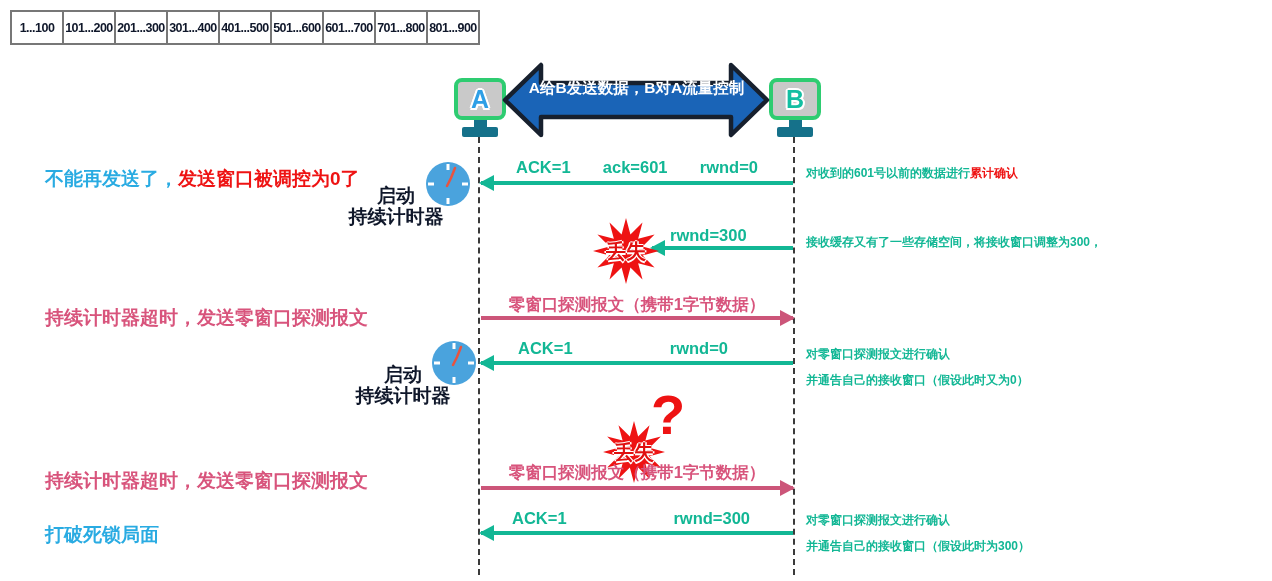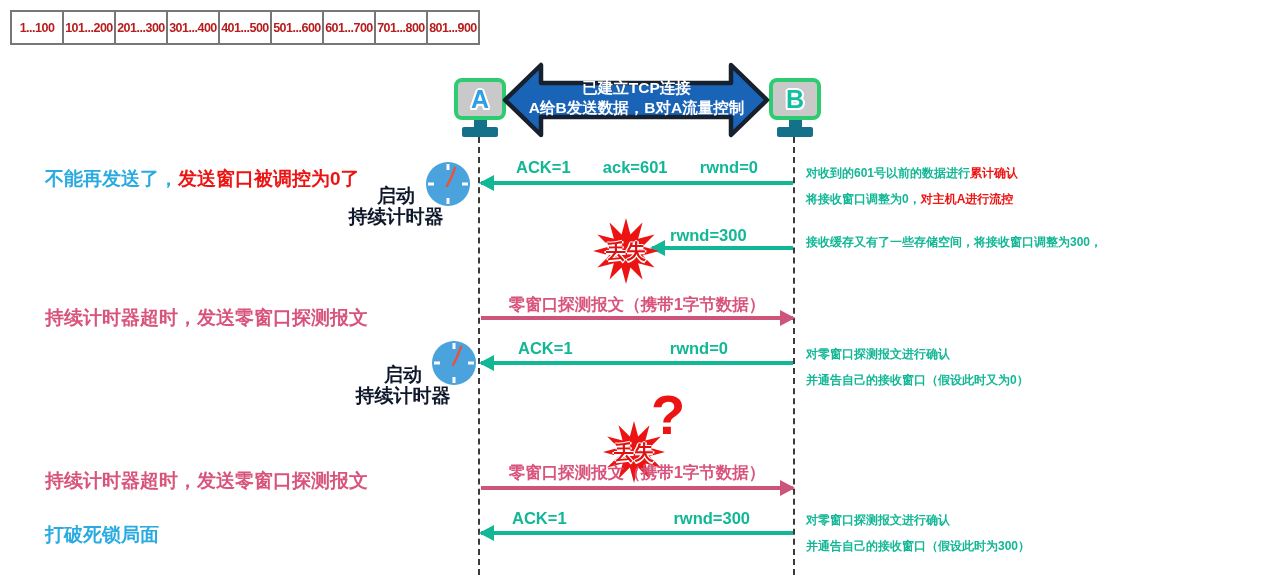--- a/index.html
+++ b/index.html
@@ -3,21 +3,21 @@
 <meta charset="utf-8">
 <style>
   * { margin:0; padding:0; box-sizing:border-box; }
   body { background:#fff; }
   .canvas { position:relative; width:1272px; height:581px; background:#fff;
             font-family:"Liberation Sans","DejaVu Sans",sans-serif; overflow:hidden; }
 
   
   .seq-table { position:absolute; left:10px; top:10px; display:flex; border:2px solid #777; background:#fff; }
   .seq-cell { width:52px; height:31px; border-left:2px solid #777; display:flex; align-items:center;
-              justify-content:center; font-weight:bold; font-size:12.5px; color:#b91c1c; letter-spacing:-0.5px; }
+              justify-content:center; font-weight:bold; font-size:12.5px; color:#0f172a; letter-spacing:-0.5px; }
   .seq-cell:first-child { border-left:none; width:50px; }
 
   
   .lifeline { position:absolute; width:0; border-left:2.5px dashed #3a3a3a; }
 
   
   .computer { position:absolute; display:flex; flex-direction:column; align-items:center; width:52px; }
   .monitor { width:52px; height:42px; background:#c9c9c9; border:4.5px solid #2ecc71; border-radius:8px;
              display:flex; align-items:center; justify-content:center; }
   .host-letter { font-weight:bold; font-size:25px; line-height:1;
@@ -100,36 +100,34 @@
       <span class="host-letter letter-b">B</span>
     </div>
     <div class="stand-neck"></div>
     <div class="stand-base"></div>
   </div>
 
   <svg class="banner-svg" viewBox="0 0 268 76">
     <polygon points="3,38 39,3 39,21 229,21 229,3 265,38 229,73 229,55 39,55 39,73" fill="#1a64b7" stroke="#17202e" stroke-width="4.5" stroke-linejoin="round"></polygon>
   </svg>
   <div class="banner-text">
-    <div>已建立TCP连接</div>
     <div>A给B发送数据，B对A流量控制</div>
   </div>
 
   <div class="left-note" style="top:166px">
     <span class="c-cyan">不能再发送了，</span><span class="c-red">发送窗口被调控为0了</span>
   </div>
   <div class="label-row" style="left:516px;top:158px;width:242px">
     <span>ACK=1</span>
     <span>ack=601</span>
     <span>rwnd=0</span>
   </div>
   <div class="arrow a-green head-left" style="left:481px;top:181px;width:312px"></div>
   <div class="right-note c-green" style="top:160px">
     <div><span>对收到的601号以前的数据进行</span><span class="c-red">累计确认</span></div>
-    <div><span>将接收窗口调整为0，</span><span class="c-red">对主机A进行流控</span></div>
   </div>
 
   <div class="timer-label" style="left:346px;top:185px;width:100px">
     <div>启动</div>
     <div>持续计时器</div>
   </div>
   <svg class="clock" style="left:425px;top:161px" viewBox="0 0 46 46">
     <circle cx="23" cy="23" r="22" fill="#4aa3dd"></circle>
     <rect x="21.5" y="3" width="3" height="6" fill="#fff"></rect>
     <rect x="21.5" y="37" width="3" height="6" fill="#fff"></rect>

